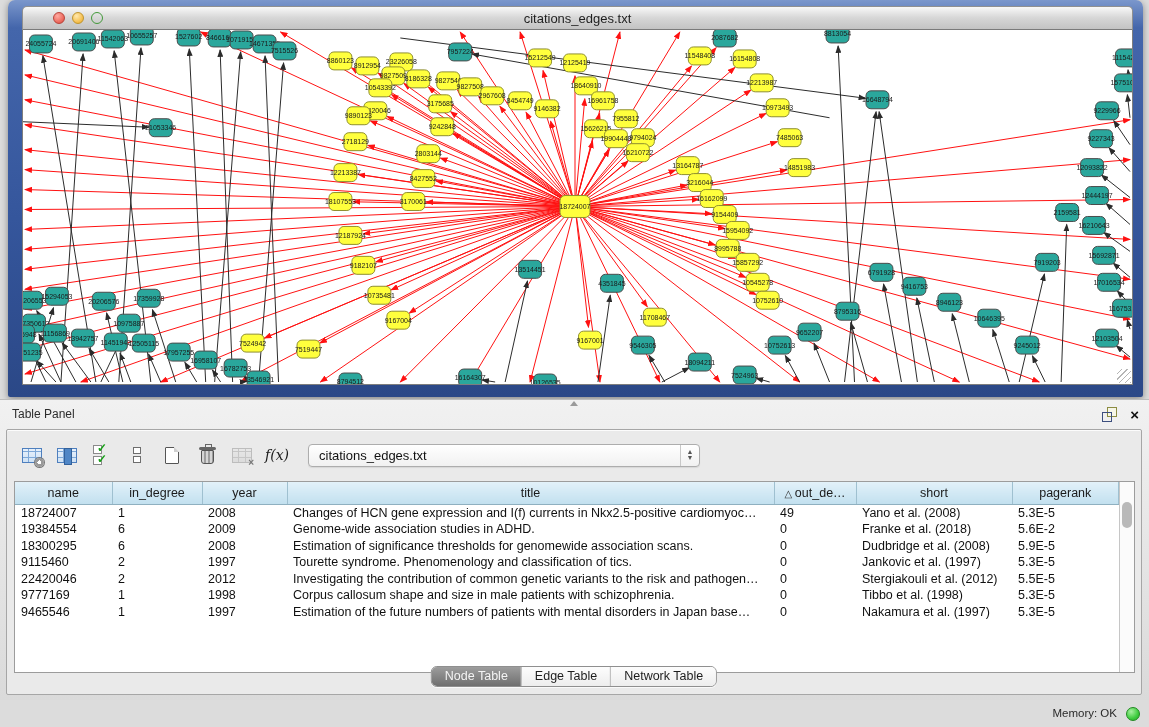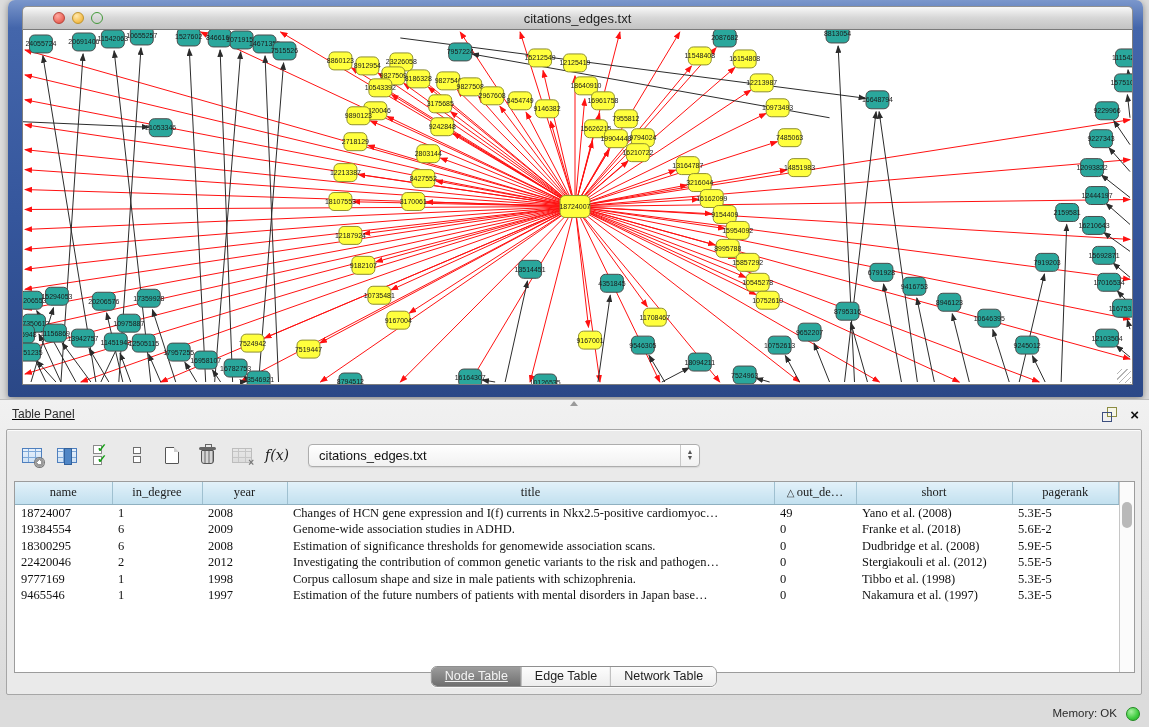--- a/index.html
+++ b/index.html
@@ -23,21 +23,21 @@
   .light.green  { background:radial-gradient(circle at 35% 30%,#b8f0a8,#61c554 65%,#3fa331; border:1px solid #3fa331); border:1px solid #43993a; }
   .title-text { font-size:13px; color:#1f1f1f; }
   .net-canvas { flex:1; background:#ffffff; border:1px solid #7e7e7e; border-top:none; position:relative; overflow:hidden; }
   .net-canvas svg { display:block; width:100%; height:100%; }
   .resize-grip { position:absolute; right:1px; bottom:1px; width:14px; height:14px;
     background:repeating-linear-gradient(135deg,transparent 0 3px,#b5b5b5 3px 4px); }
 
   
   .table-panel { position:absolute; left:0; top:399px; width:1149px; height:301px;
     background:linear-gradient(#f1f1f1,#dadada); border-top:1px solid #bdbdbd; }
-  .tp-titlebar { height:28px; position:relative; display:flex; align-items:center;text-decoration:underline; }
+  .tp-titlebar { height:28px; position:relative; display:flex; align-items:center; }
   .tp-title { margin-left:12px; font-size:12px; color:#2c2c2c; }
   .splitter-handle { position:absolute; left:570px; top:1px; width:0; height:0;
     border-left:4px solid transparent; border-right:4px solid transparent; border-bottom:5px solid #9a9a9a; }
   .tp-actions { position:absolute; right:10px; top:7px; display:flex; gap:13px; align-items:center; }
   .float-icon { width:15px; height:15px; position:relative; }
   .float-icon::before { content:""; position:absolute; right:0; top:0; width:8px; height:8px; border:1px solid #8c8c42; background:#f6f6e8; }
   .float-icon::after  { content:""; position:absolute; left:0; bottom:0; width:8px; height:8px; border:1px solid #3c4e7e; }
   .close-icon { font-size:15px; font-weight:bold; color:#111; line-height:14px; }
   .tp-inner { position:absolute; left:6px; top:29px; width:1136px; height:266px;
     background:#eaeaea; border:1px solid #a6a6a6; border-radius:2px; box-shadow:inset 0 1px 0 #fcfcfc; }
@@ -75,37 +75,37 @@
       background:linear-gradient(#ffffff,#f1f1f1); border:1px solid #adadad; border-radius:4px;
       box-shadow:0 1px 1px rgba(0,0,0,.08); font-size:13px; color:#111; padding-left:10px; }
   .stepper { position:absolute; right:0; top:0; bottom:0; width:19px; border-left:1px solid #c8c8c8;
       display:flex; flex-direction:column; align-items:center; justify-content:center; color:#555; }
   .stepper span { font-size:7px; line-height:6px; }
 
   
   .tp-tablewrap { position:absolute; left:7px; top:51px; width:1121px; height:192px;
       border:1px solid #9c9c9c; background:#fff; display:flex; }
   .grid-area { flex:1; overflow:hidden; }
-  table { border-collapse:collapse; width:100%; table-layout:fixed; font-size:12.5px;font-family:Liberation Serif, serif; }
+  table { border-collapse:collapse; width:100%; table-layout:fixed; font-size:12.5px; }
   thead th { height:22px; background:linear-gradient(#e2f1f9,#c2e0ef); border-right:1px solid #9fc0d0;
       border-bottom:1px solid #8fb0c0; font-weight:normal; text-align:center; color:#1a1a1a;
       overflow:hidden; white-space:nowrap; }
   thead th:first-child { border-left:none; }
   tbody td { height:16px; line-height:16.5px; padding:0 2px 0 6px; white-space:nowrap; overflow:hidden; color:#101010; }
   .sort-glyph { font-size:10px; color:#333; }
   .vscroll { width:15px; border-left:1px solid #c6c6c6; background:#fbfbfb; position:relative; }
   .vthumb { position:absolute; left:2px; top:20px; width:10px; height:26px; background:#b9b9b9; border-radius:5px; }
 
   
   .tabs { position:absolute; left:50%; bottom:7px; transform:translateX(-50%); display:flex;
       border:1px solid #8f8f8f; border-radius:6px; overflow:hidden; background:#fff;
       box-shadow:0 1px 0 rgba(255,255,255,.7); }
   .tab { padding:2px 13px 3px; font-size:12.5px; color:#1d1d1d; background:linear-gradient(#fdfdfd,#ededed);
       border-left:1px solid #b5b5b5; white-space:nowrap; }
-  .tab:first-child { border-left:none;text-decoration:underline; }
+  .tab:first-child { border-left:none; }
   .tab.selected { background:linear-gradient(#9d9d9d,#6f6f6f); color:#f4f4f4; }
 
   
   .memory-label { position:absolute; right:32px; bottom:8px; font-size:11.5px; color:#2a2a2a; }
   .memory-dot { position:absolute; right:9px; bottom:6px; width:14px; height:14px; border-radius:50%;
       background:radial-gradient(circle at 35% 30%,#a8f0a0,#3ecc3e 60%,#2aa52a); border:1px solid #1f8a1f; }
 </style>
 </head>
 <body>
 
@@ -613,20 +613,29 @@
               <tr>
                 <td>18300295</td>
                 <td>6</td>
                 <td>2008</td>
                 <td>Estimation of significance thresholds for genomewide association scans.</td>
                 <td>0</td>
                 <td>Dudbridge et al. (2008)</td>
                 <td>5.9E-5</td>
               </tr>
               <tr>
+                <td>9115460</td>
+                <td>2</td>
+                <td>1997</td>
+                <td>Tourette syndrome. Phenomenology and classification of tics.</td>
+                <td>0</td>
+                <td>Jankovic et al. (1997)</td>
+                <td>5.3E-5</td>
+              </tr>
+              <tr>
                 <td>22420046</td>
                 <td>2</td>
                 <td>2012</td>
                 <td>Investigating the contribution of common genetic variants to the risk and pathogen…</td>
                 <td>0</td>
                 <td>Stergiakouli et al. (2012)</td>
                 <td>5.5E-5</td>
               </tr>
               <tr>
                 <td>9777169</td>

